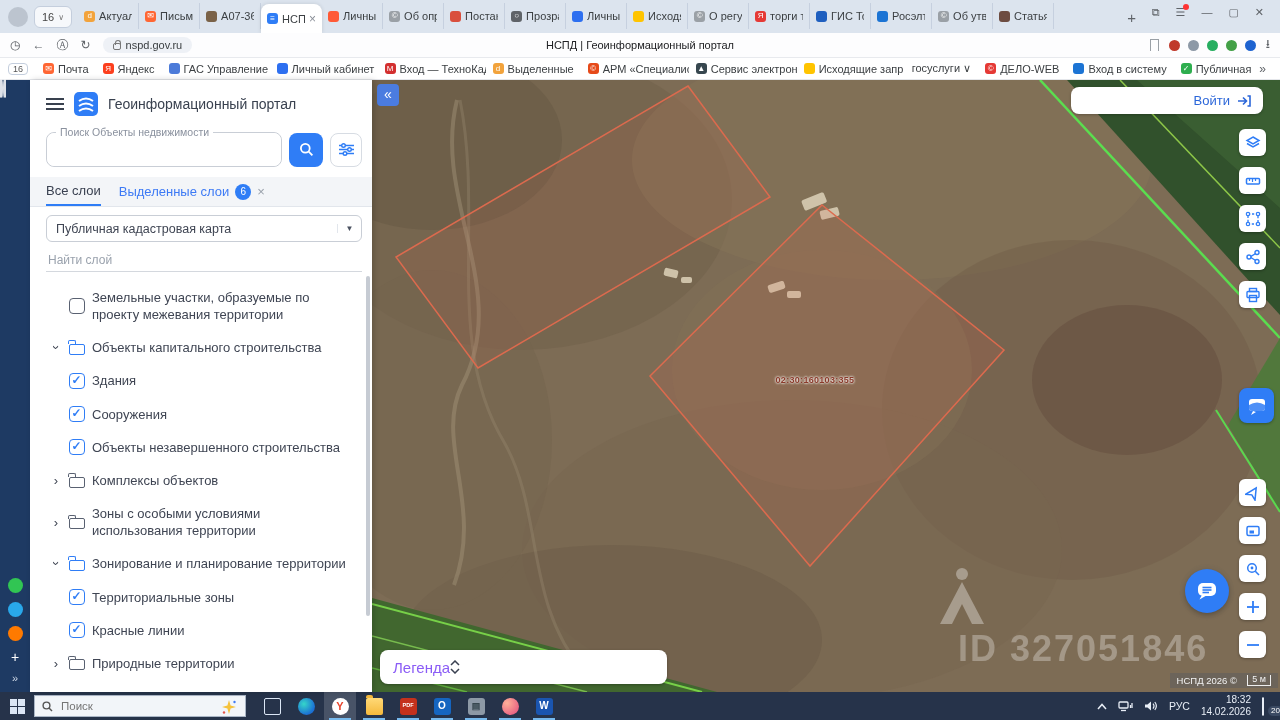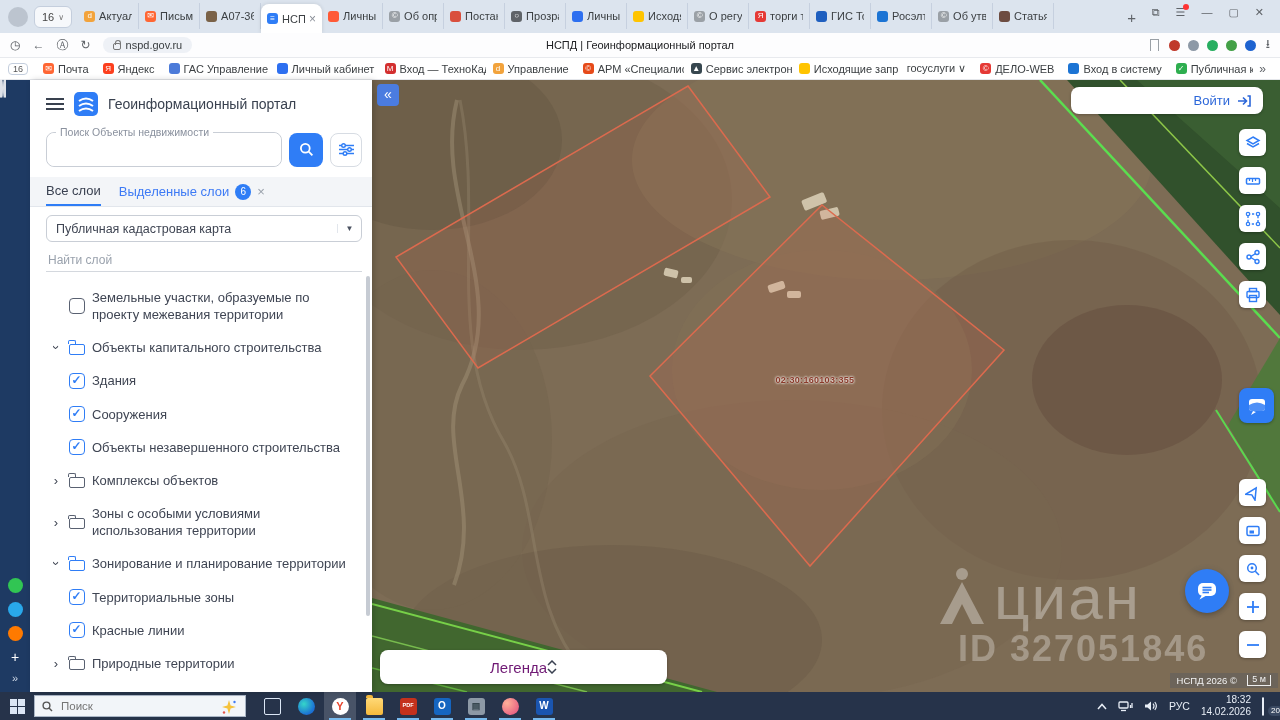--- a/index.html
+++ b/index.html
@@ -98,21 +98,21 @@
   .map{flex:1;position:relative;overflow:hidden;background:#7d6c55;}
   .map svg.bg{position:absolute;inset:0;width:100%;height:100%;}
   .collapse-btn{position:absolute;left:5px;top:4px;width:22px;height:22px;background:#4b7ce0;border-radius:4px;color:#fff;font-size:14px;display:flex;align-items:center;justify-content:center;line-height:1;padding-bottom:2px;}
   .login-btn{position:absolute;right:17px;top:7px;width:192px;height:27px;background:#fff;border-radius:8px;display:flex;align-items:center;justify-content:flex-end;gap:7px;padding:0 12px;font-size:13px;color:#2b66d9;box-shadow:0 1px 3px rgba(0,0,0,.25);}
   .rail{position:absolute;right:14px;display:flex;flex-direction:column;gap:11px;}
   .rail.top{top:49px;}
   .rail.nav{top:399px;}
   .mbtn{width:27px;height:27px;background:#fff;border-radius:6px;display:flex;align-items:center;justify-content:center;box-shadow:0 1px 3px rgba(0,0,0,.3);}
   .basemap-btn{position:absolute;right:6px;top:308px;width:35px;height:35px;background:#2f7df6;border-radius:8px;display:flex;align-items:center;justify-content:center;box-shadow:0 1px 3px rgba(0,0,0,.3);}
   .chat-btn{position:absolute;left:813px;top:489px;width:44px;height:44px;border-radius:50%;background:#2f7df6;display:flex;align-items:center;justify-content:center;box-shadow:0 0 0 5px rgba(120,105,85,.35),0 2px 5px rgba(0,0,0,.4);}
-  .legend-bar{position:absolute;left:8px;bottom:8px;width:287px;height:34px;background:#fff;border-radius:8px;display:flex;align-items:center;justify-content:center;padding:0 13px;font-size:15px;color:#701a75;box-shadow:0 1px 3px rgba(0,0,0,.3);}
+  .legend-bar{position:absolute;left:8px;bottom:8px;width:287px;height:34px;background:#fff;border-radius:8px;display:flex;align-items:center;justify-content:flex-start;padding:0 13px;font-size:15px;color:#8b5cf6;box-shadow:0 1px 3px rgba(0,0,0,.3);}
   .parcel-label{position:absolute;left:443px;top:295px;transform:translateX(-50%);font-size:9px;font-weight:bold;color:#8a3a2a;letter-spacing:.3px;text-shadow:0 0 2px #fff,0 0 3px #fff;white-space:nowrap;}
   .watermark{position:absolute;left:560px;top:486px;color:rgba(255,255,255,.34);pointer-events:none;}
   .wm-row{display:flex;align-items:flex-end;gap:10px;}
   .wm-brand{font-size:62px;line-height:.9;font-weight:500;letter-spacing:2px;}
   .wm-id{font-size:36px;font-weight:bold;letter-spacing:2px;margin-top:2px;padding-left:26px;color:rgba(255,255,255,.30);}
   .attribution{position:absolute;right:2px;bottom:4px;height:15px;background:rgba(95,95,95,.55);display:flex;align-items:center;gap:10px;padding:0 7px;color:#f2f2f2;font-size:9.5px;}
   .scalebox{width:24px;height:11px;border-left:1px solid #eee;border-right:1px solid #eee;border-bottom:1px solid #eee;text-align:center;font-size:9px;line-height:9px;color:#f2f2f2;}
 
   
   .taskbar{position:absolute;left:0;right:0;bottom:0;height:28px;background:#26334a;display:flex;align-items:center;}
@@ -312,21 +312,21 @@
           <span>Личный кабинет</span>
         </div>
 
         <div class="bm">
           <span class="fav" style="background: rgb(211, 47, 47);">М</span>
           <span>Вход — ТехноКад</span>
         </div>
 
         <div class="bm">
           <span class="fav" style="background: rgb(242, 163, 60);">d</span>
-          <span>Управление</span>
+          <span>Выделенные</span>
         </div>
 
         <div class="bm">
           <span class="fav" style="background: rgb(230, 74, 25);">©</span>
           <span>АРМ «Специалис</span>
         </div>
 
         <div class="bm">
           <span class="fav" style="background: rgb(55, 71, 79);">▲</span>
           <span>Сервис электрон</span>
@@ -686,21 +686,20 @@
       </div>
 
       <div class="parcel-label">02:30:160103:355</div>
 
       <div class="watermark">
         <div class="wm-row">
           <svg width="52" height="60">
               <circle cx="30" cy="8" r="6" fill="rgba(255,255,255,.34)"></circle>
               <path d="M30 16 L8 58 L20 58 L30 38 L40 58 L52 58 Z" fill="rgba(255,255,255,.34)"></path>
             </svg>
-          <span class="wm-brand">циан</span>
         </div>
         <div class="wm-id">ID 327051846</div>
       </div>
 
       <div class="attribution">
         <span>НСПД 2026 ©</span>
         <span class="scalebox">5 м</span>
       </div>
     </div>
   </div>

